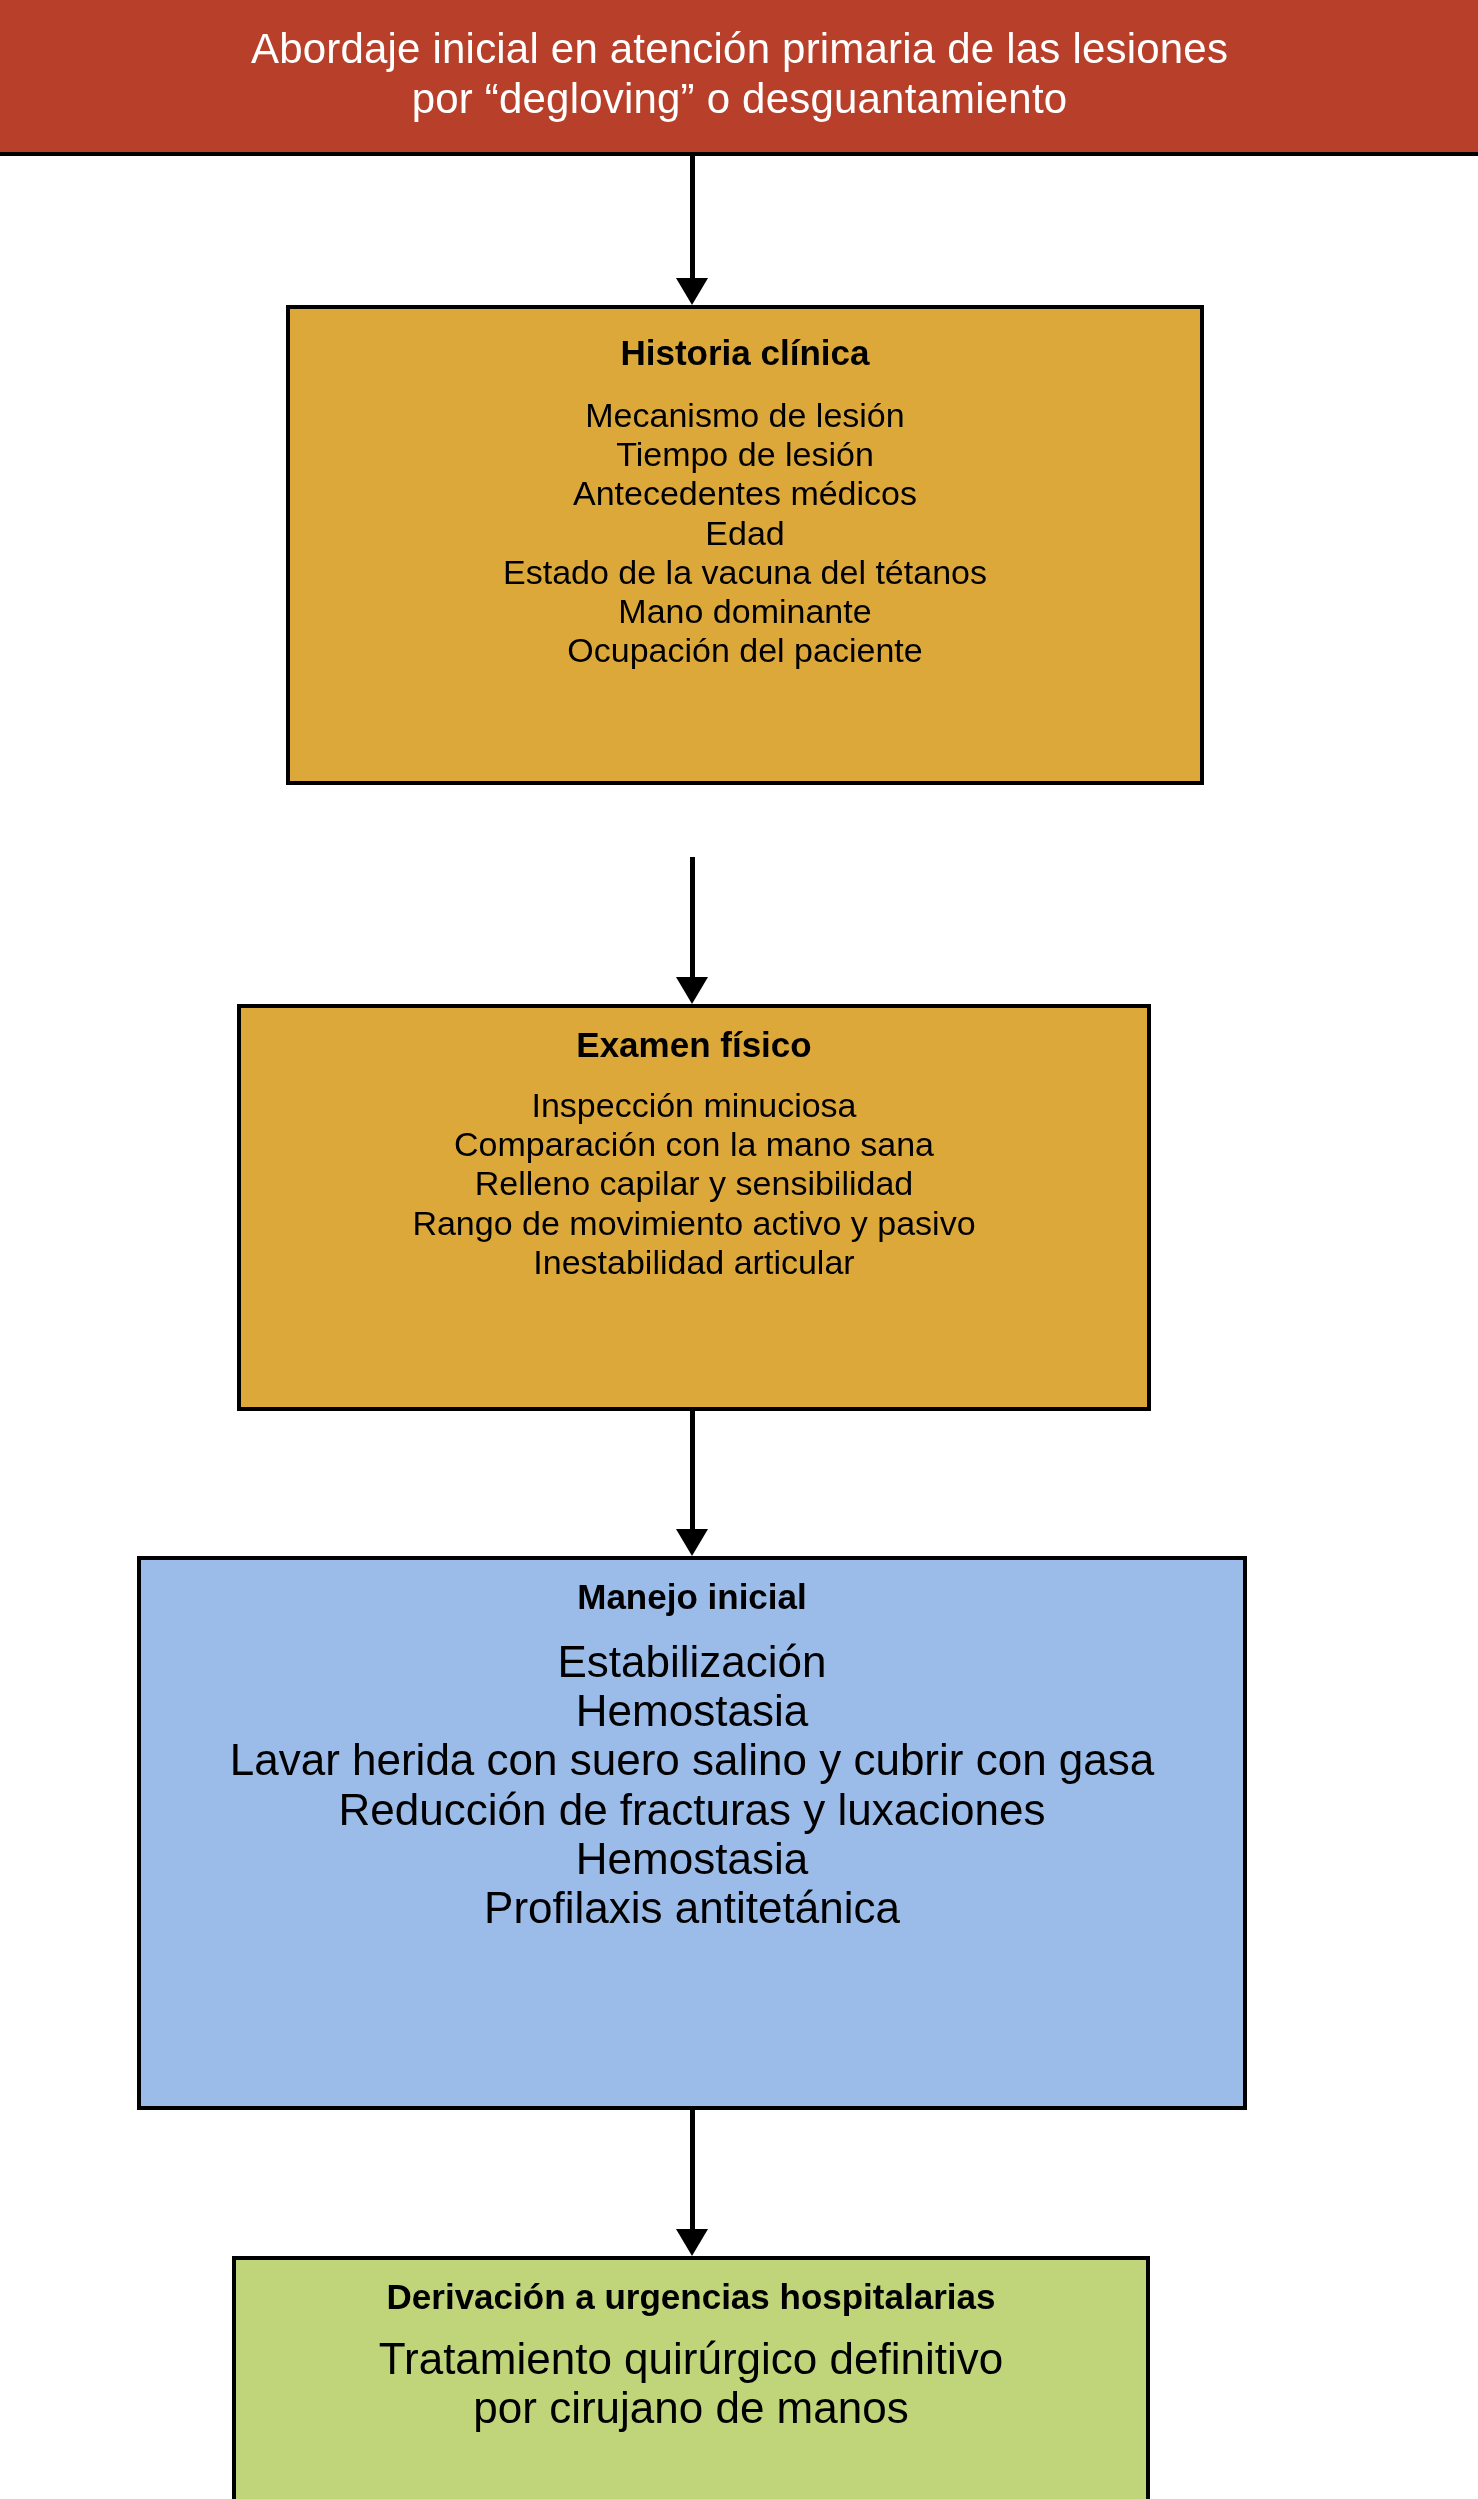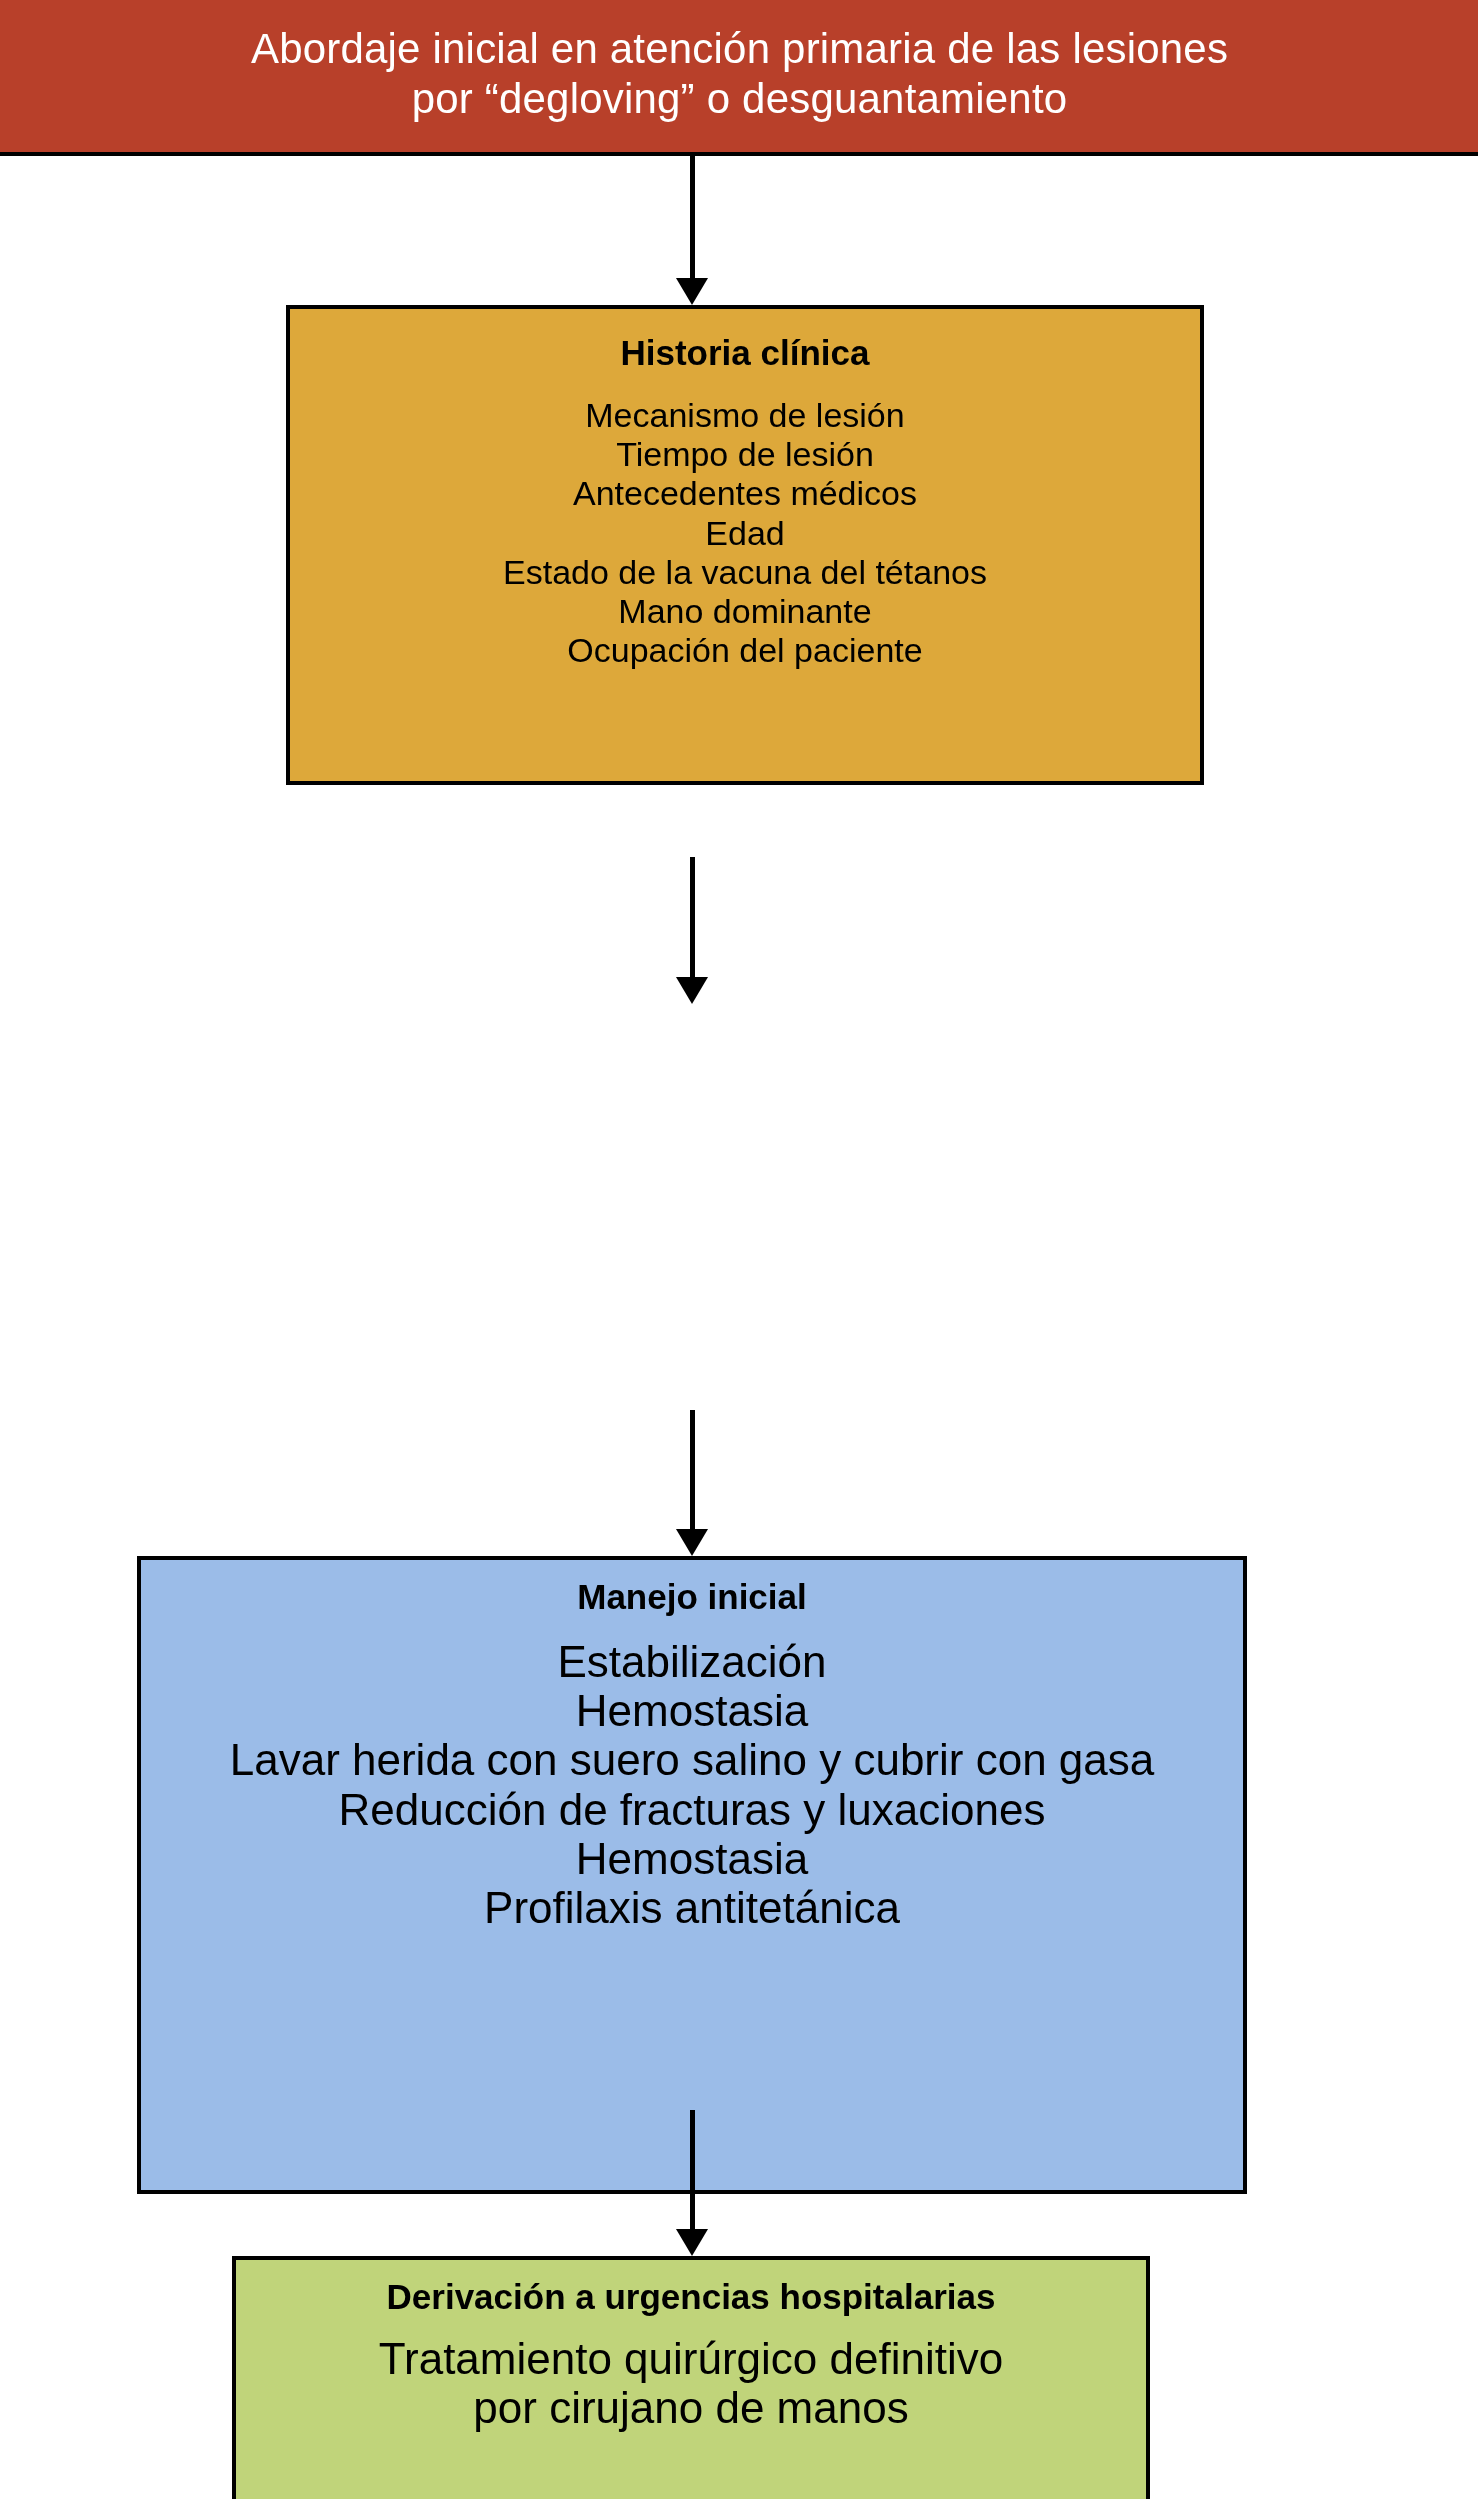--- a/index.html
+++ b/index.html
@@ -101,21 +101,21 @@
   }
   #examen-node .node-title { font-size: 35px; }
   #examen-node .node-lines { font-size: 34px; margin-top: 26px; }
   #examen-node .node-lines .line { margin-bottom: 5.2px; }
 
   
   #manejo-node {
     left: 137px;
     top: 1556px;
     width: 1110px;
-    height: 638px;
+    height: 554px;
     background: #9BBCE8;
     padding-top: 19px;
   }
   #manejo-node .node-title { font-size: 35px; }
   #manejo-node .node-lines { font-size: 44px; margin-top: 26px; }
   #manejo-node .node-lines .line { margin-bottom: 5.2px; }
 
   
   #derivacion-node {
     left: 232px;
@@ -195,20 +195,30 @@
       <span class="line">Mano dominante</span>
       <span class="line">Ocupación del paciente</span>
     </div>
   </div>
 
   <div class="arrow" id="arrow-2">
     <div class="shaft"></div>
     <div class="head"></div>
   </div>
 
+  <div class="node" id="examen-node">
+    <div class="node-title">Examen físico</div>
+    <div class="node-lines">
+      <span class="line">Inspección minuciosa</span>
+      <span class="line">Comparación con la mano sana</span>
+      <span class="line">Relleno capilar y sensibilidad</span>
+      <span class="line">Rango de movimiento activo y pasivo</span>
+      <span class="line">Inestabilidad articular</span>
+    </div>
+  </div>
 
   <div class="arrow" id="arrow-3">
     <div class="shaft"></div>
     <div class="head"></div>
   </div>
 
   <div class="node" id="manejo-node">
     <div class="node-title">Manejo inicial</div>
     <div class="node-lines">
       <span class="line">Estabilización</span>

